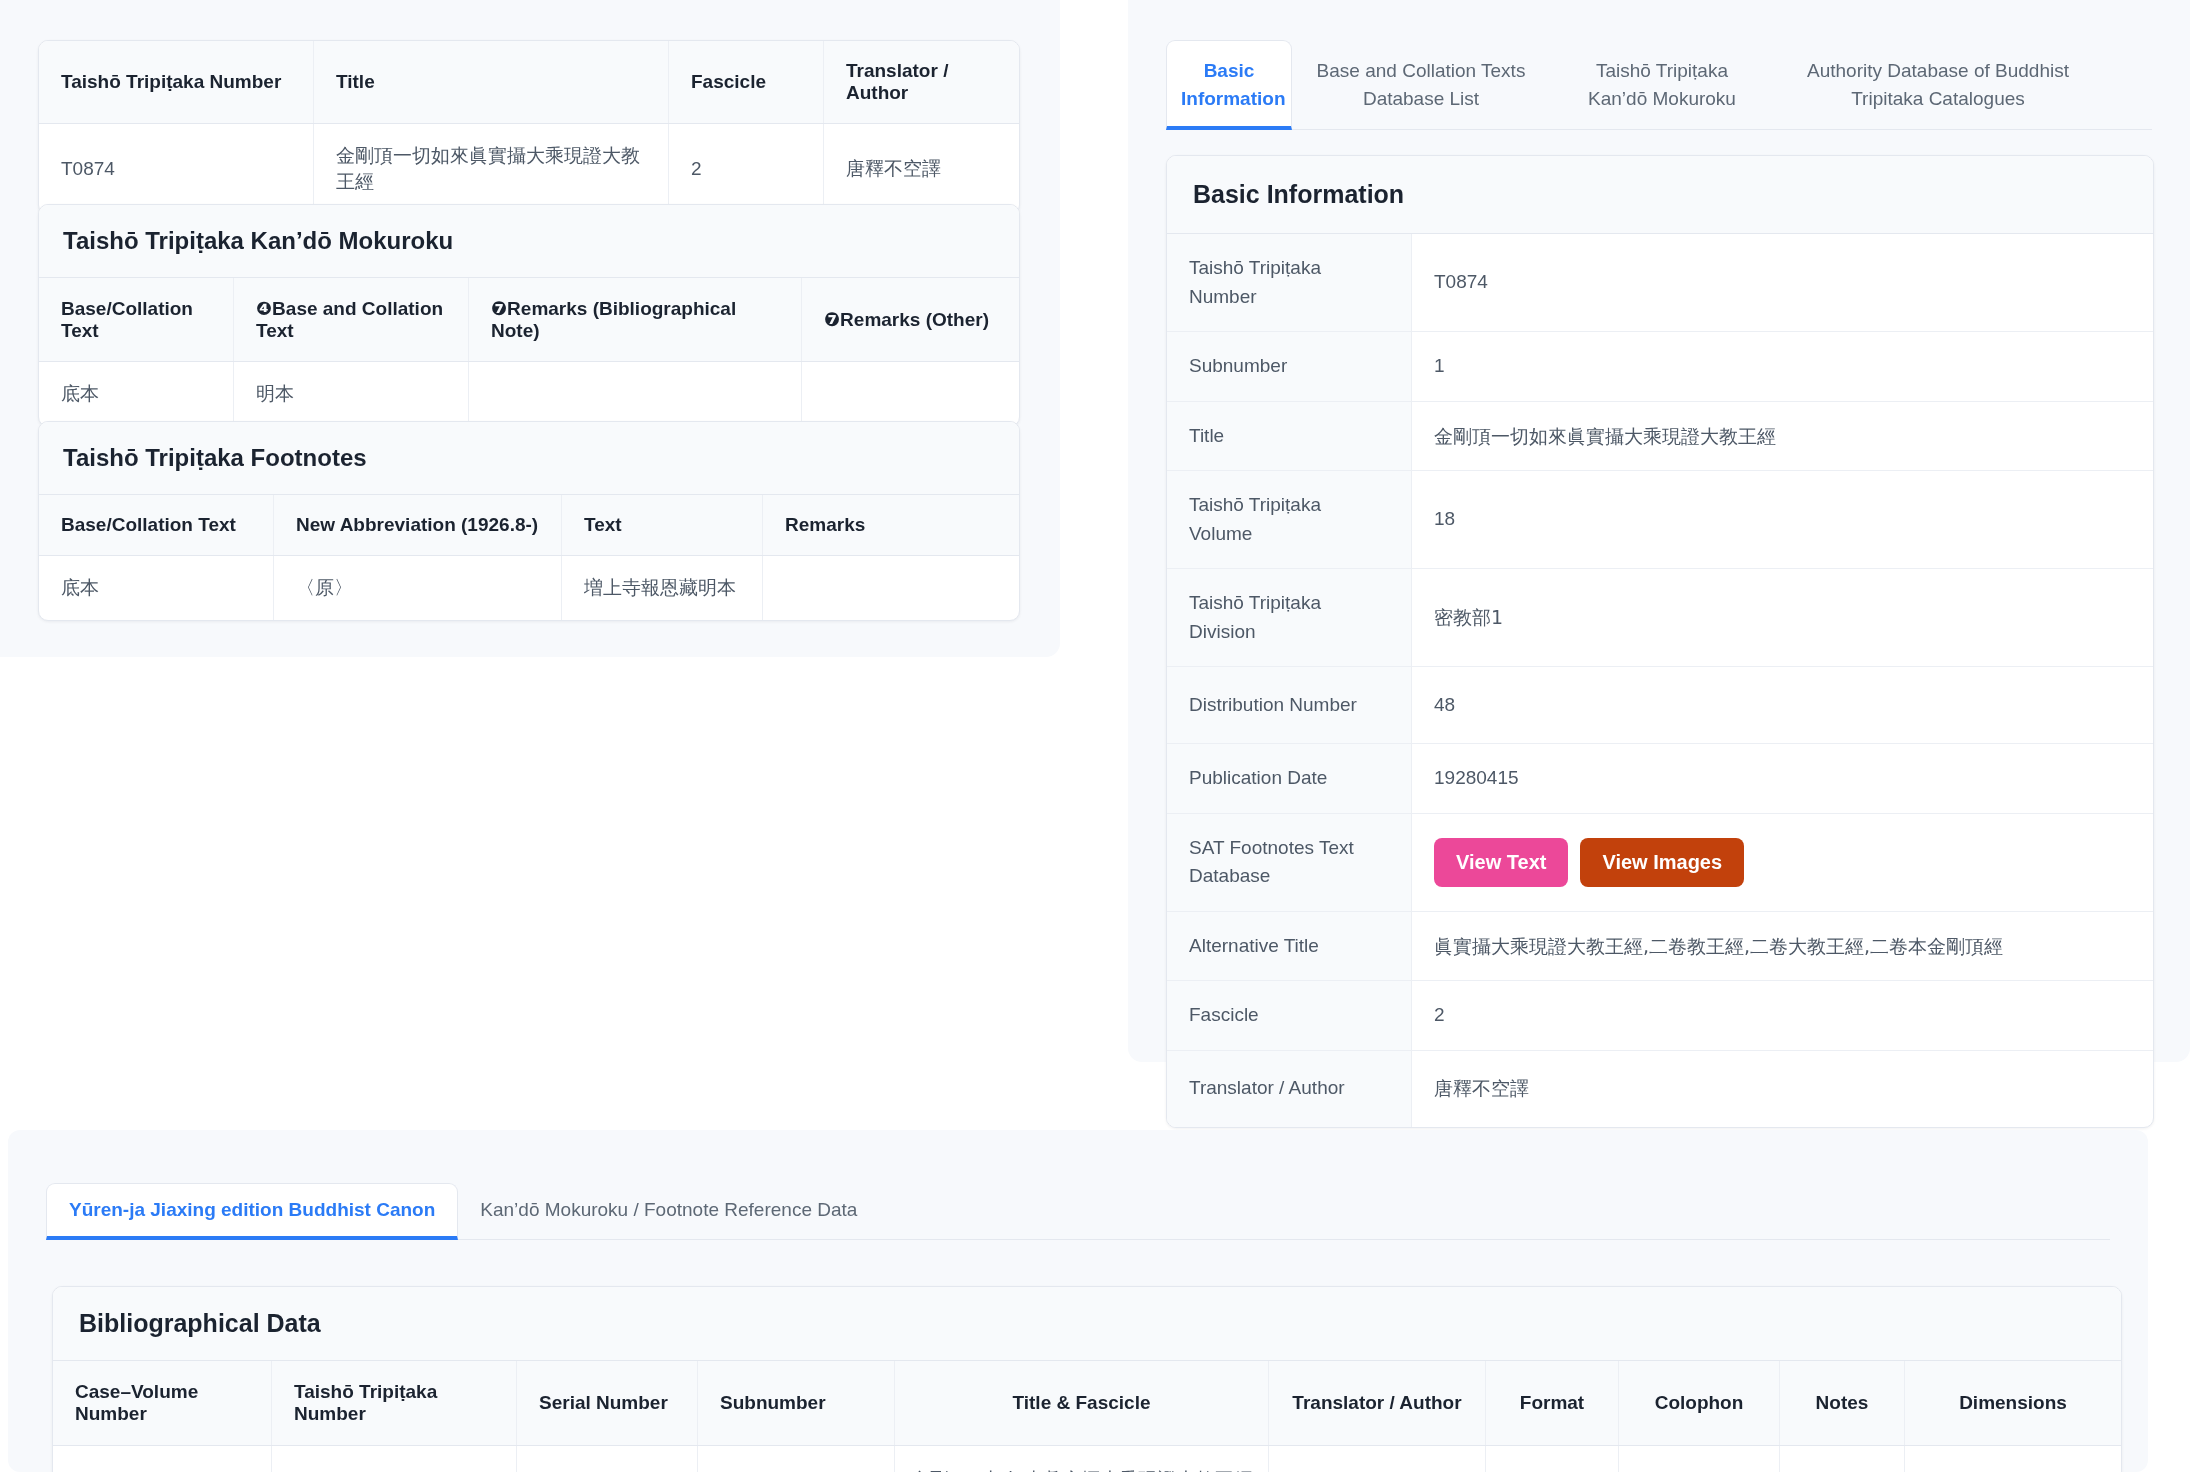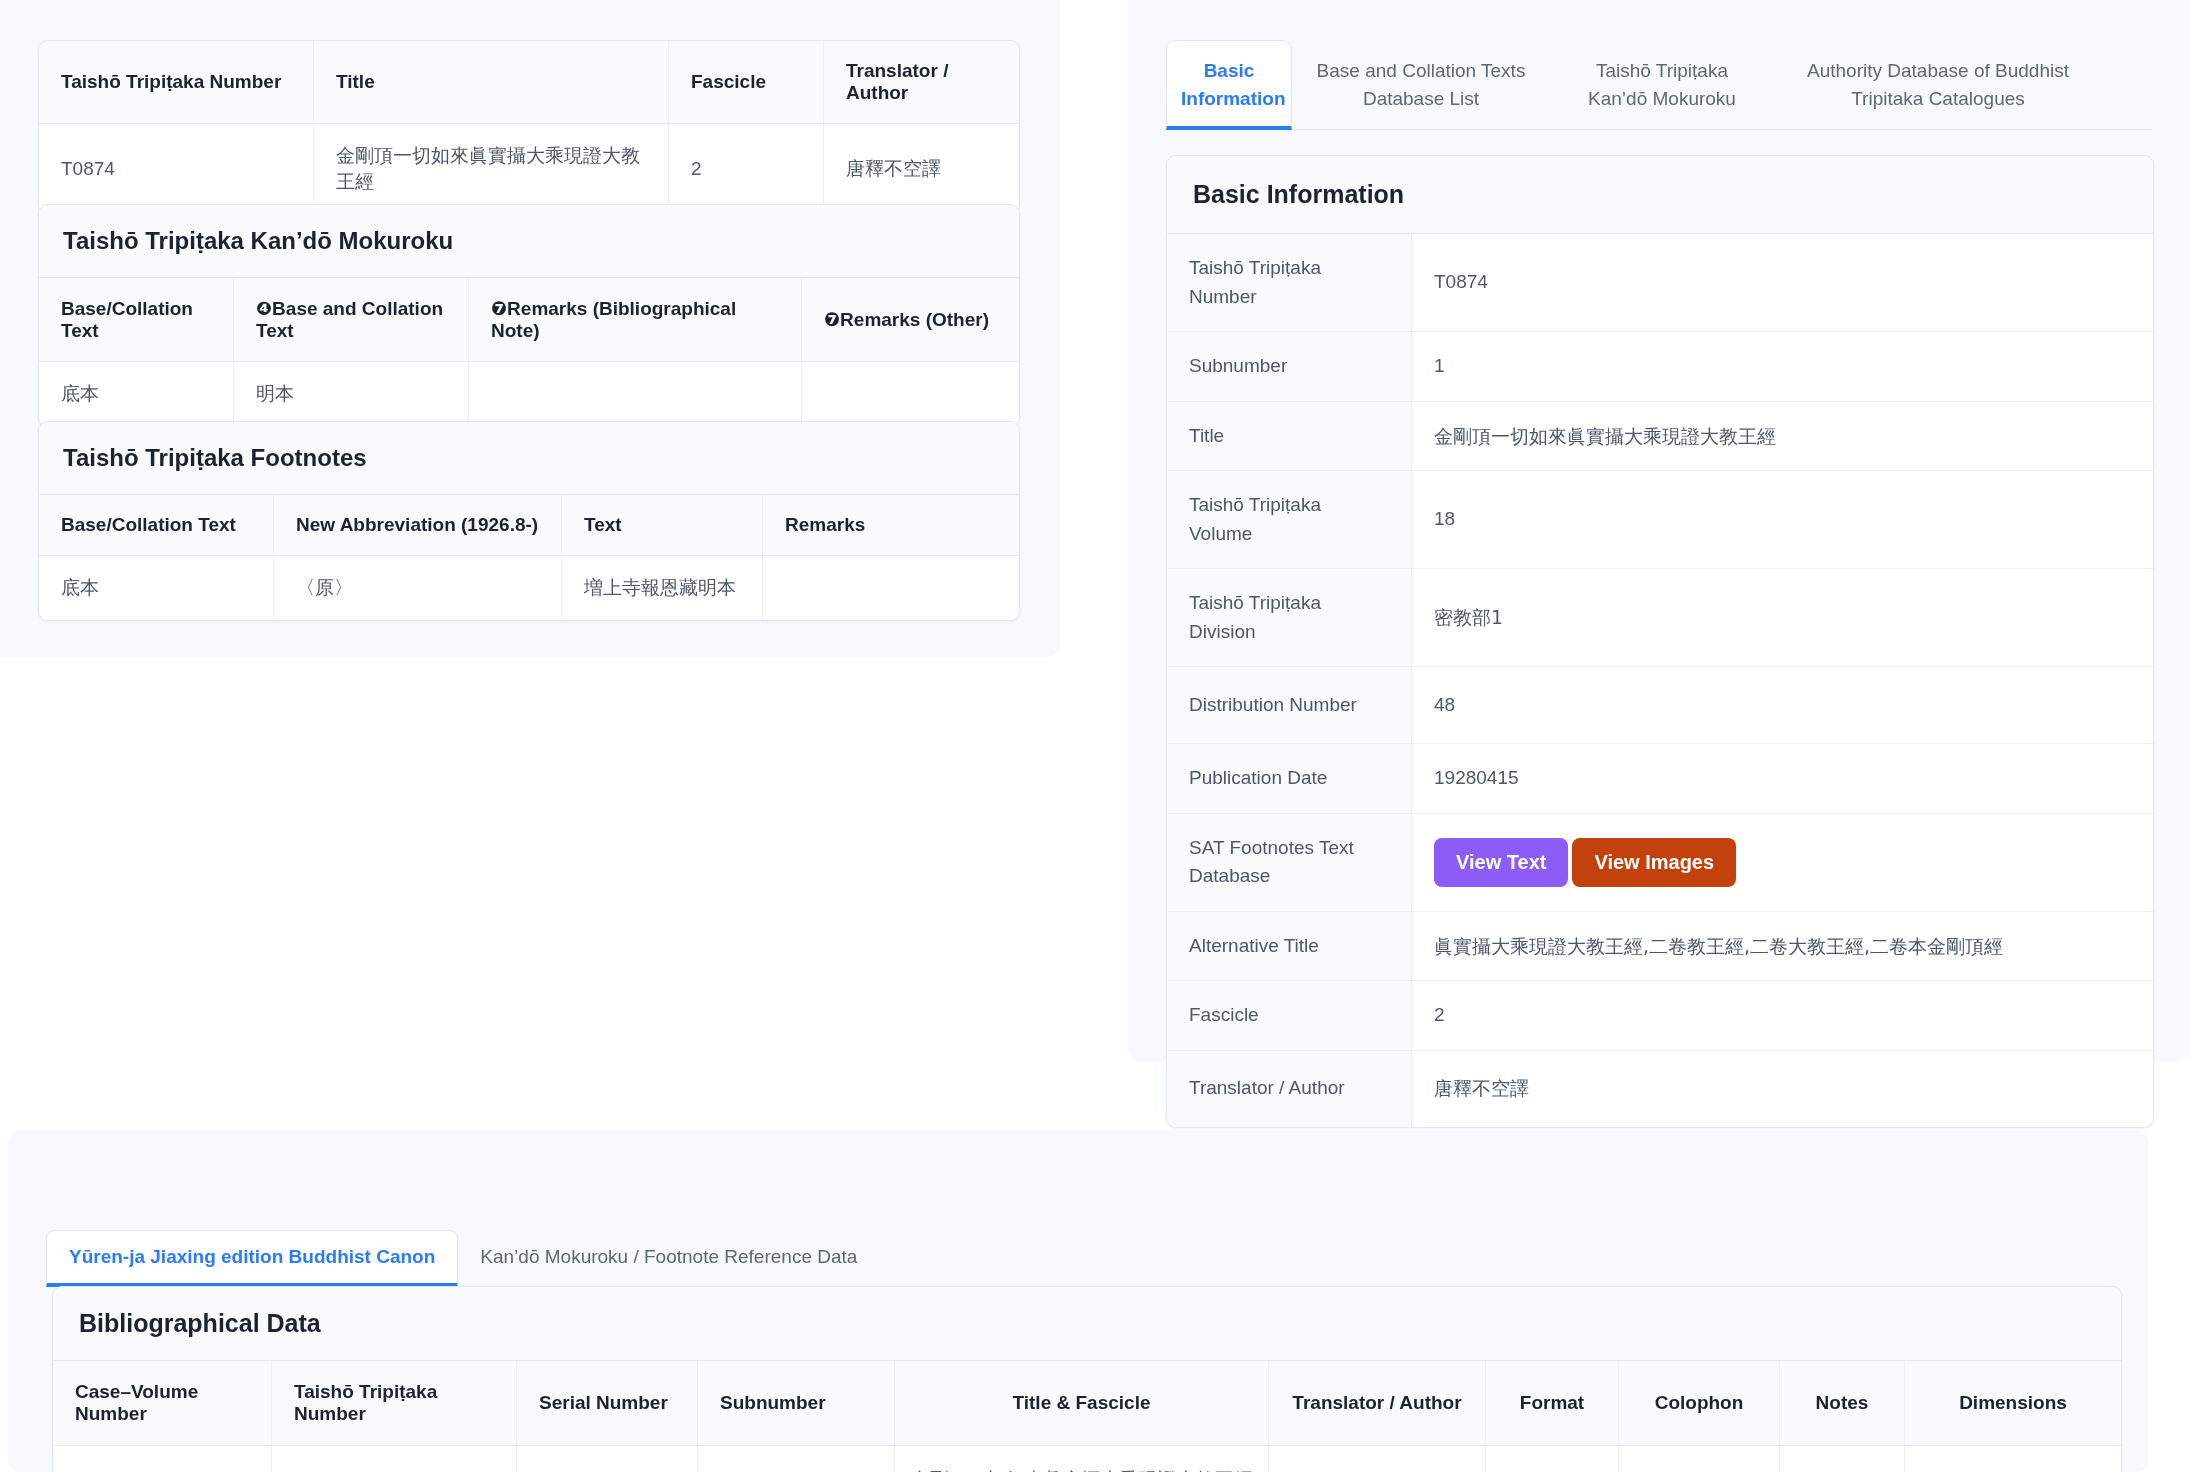--- a/index.html
+++ b/index.html
@@ -88,40 +88,40 @@
   }
   .info-value{padding:20px 22px;line-height:1.5;}
   .row-tall .info-label,.row-tall .info-value{height:36px;}
 
   .btn{
     display:inline-block;border:none;border-radius:8px;
     color:#fff;font-size:20px;font-weight:700;
     padding:13px 22px;cursor:pointer;
     font-family:"Liberation Sans","DejaVu Sans",sans-serif;
   }
-  .btn-red{background:#8b5cf6;margin-right:4px;}
+  .btn-red{background:#ec4899;margin-right:12px;}
   .btn-blue{background:#c2410c;}
 
   
   .bottom-panel{
     position:absolute;left:8px;top:1130px;width:2140px;height:342px;
     background:#f7f9fc;border-radius:12px;
   }
   .b-tabs{
     position:absolute;left:38px;top:53px;width:2064px;
     display:flex;align-items:flex-end;border-bottom:1px solid #e4e8ef;
   }
   .b-tab{
     font-size:19px;color:#5d6875;padding:15px 22px;cursor:pointer;
     border-radius:9px 9px 0 0;border-bottom:4px solid transparent;
     margin-bottom:-1px;white-space:nowrap;
   }
   .b-tab.active{
     color:#2b7bf6;font-weight:700;background:#ffffff;
-    border:1px solid #e4e8ef;border-bottom:4px solid #2b7bf6;margin-top:47px;
+    border:1px solid #e4e8ef;border-bottom:4px solid #2b7bf6;
   }
   .biblio-card{position:absolute;left:52px;top:1286px;width:2068px;}
   .biblio-card .card-title{font-size:25px;padding:22px 26px;}
   .biblio th{text-align:center;padding:20px 10px;font-size:19px;}
   .biblio td{text-align:center;padding:21px 10px;font-size:19px;}
   .biblio th.l,.biblio td.l{text-align:left;padding-left:22px;}
   .cw1{width:186px}.cw2{width:212px}.cw3{width:148px}.cw4{width:164px}.cw6{width:196px}.cw7{width:112px}.cw8{width:140px}
   .cw9{width:104px}.cw10{width:196px}
 </style>
 </head>

